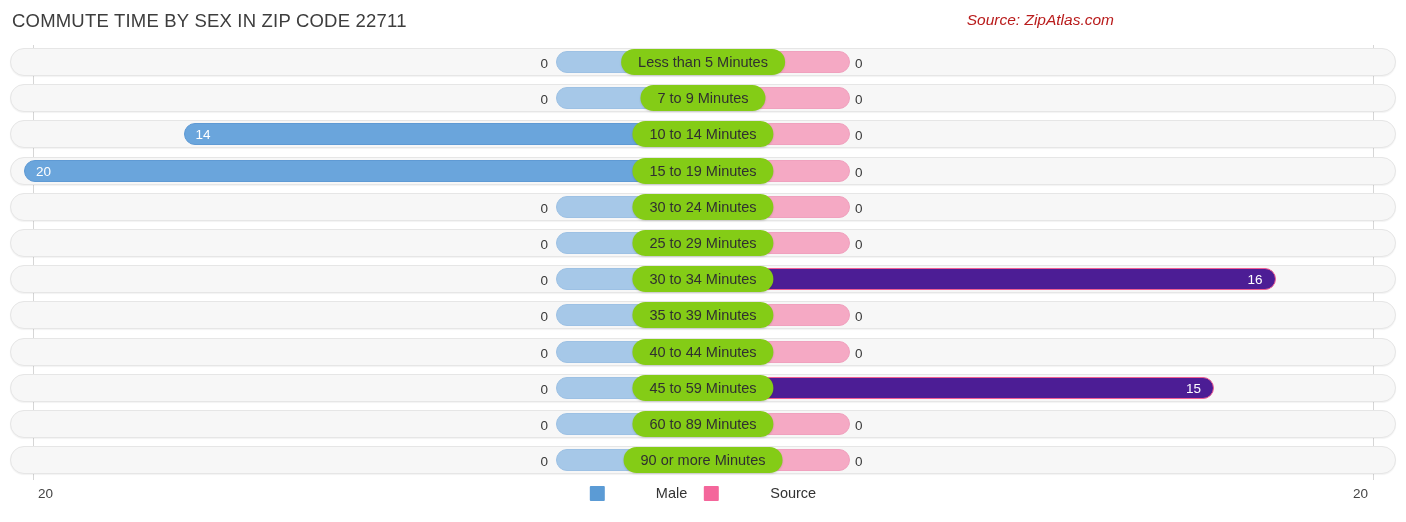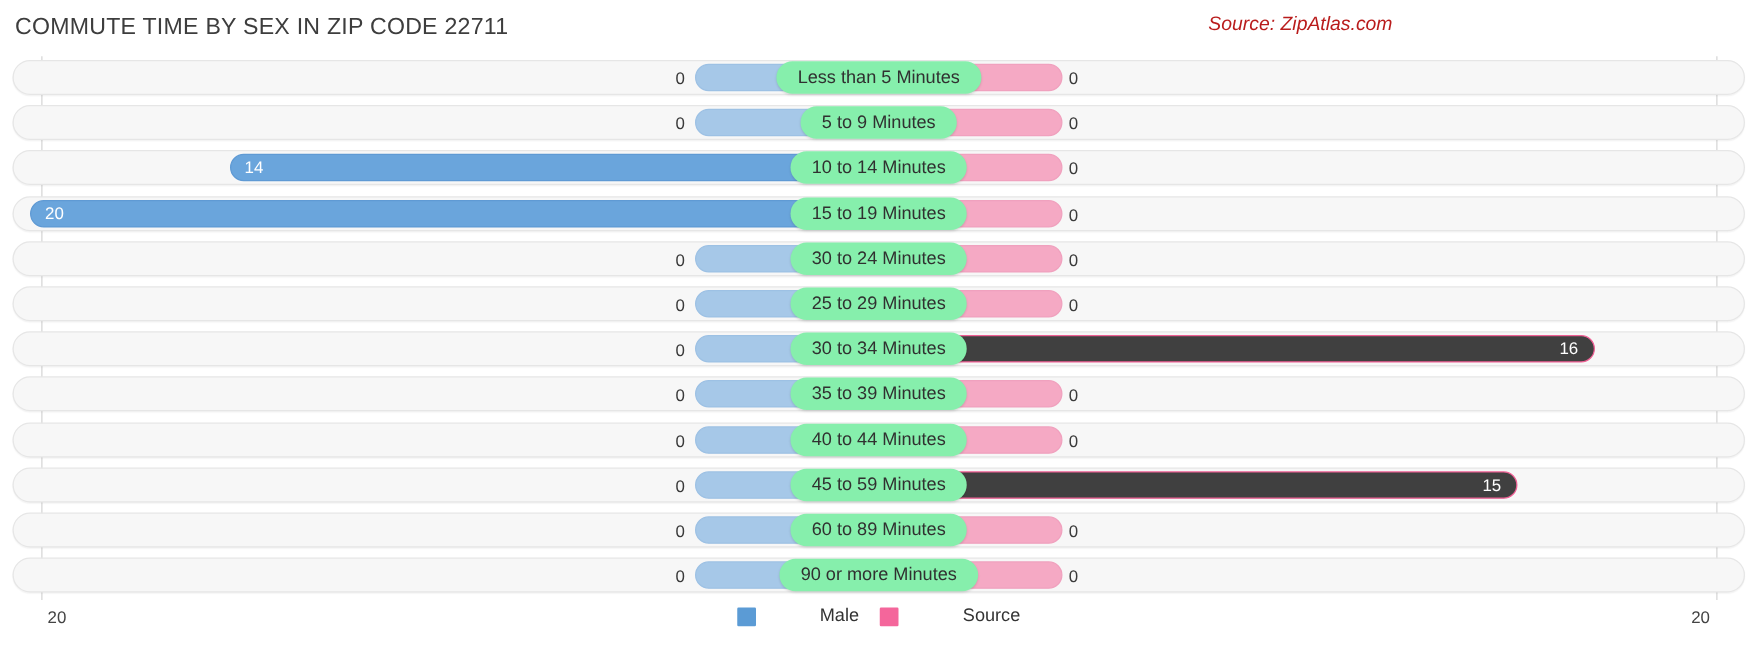--- a/index.html
+++ b/index.html
@@ -90,21 +90,21 @@
   }
   .bar.male {
     background: #6aa5dc;
     border: 1px solid #5f9ad4;
   }
   .bar.male.stub {
     background: #a6c8e8;
     border: 1px solid #9dc1e4;
   }
   .bar.female {
-    background: #404040;
+    background: #4c1d95;
     border: 1px solid #ef5f94;
   }
   .bar.female.stub {
     background: #f5a9c4;
     border: 1px solid #f0a1be;
   }
   .bar-value {
     position: absolute;
     top: 50%;
     transform: translateY(-50%);
@@ -129,21 +129,21 @@
 
   
   .cat-pill {
     position: absolute;
     top: 4px;
     left: 50%;
     transform: translateX(-50%);
     height: 26px;
     line-height: 26px;
     padding: 0 17px;
-    background: #86efac;
+    background: #84cc16;
     border-radius: 13px;
     font-size: 14.5px;
     color: #303030;
     white-space: nowrap;
     box-shadow: 0 1px 2px rgba(0,0,0,0.14);
     z-index: 5;
   }
 
   
   .footer {
@@ -207,21 +207,21 @@
         <div class="bar female stub" style="left: 703px; width: 147px;"></div>
         <span class="outside-value female-side">0</span>
         <div class="cat-pill">Less than 5 Minutes</div>
       </div>
       <div class="row" style="top: 36.2px;">
         <div class="track"></div>
         <div class="bar male stub" style="left: 556px; width: 147px;"></div>
         <span class="outside-value male-side">0</span>
         <div class="bar female stub" style="left: 703px; width: 147px;"></div>
         <span class="outside-value female-side">0</span>
-        <div class="cat-pill">5 to 9 Minutes</div>
+        <div class="cat-pill">7 to 9 Minutes</div>
       </div>
       <div class="row" style="top: 72.4px;">
         <div class="track"></div>
         <div class="bar male" style="left: 183.6px; width: 519.4px;">
           <span class="bar-value">14</span>
         </div>
         <div class="bar female stub" style="left: 703px; width: 147px;"></div>
         <span class="outside-value female-side">0</span>
         <div class="cat-pill">10 to 14 Minutes</div>
       </div>

